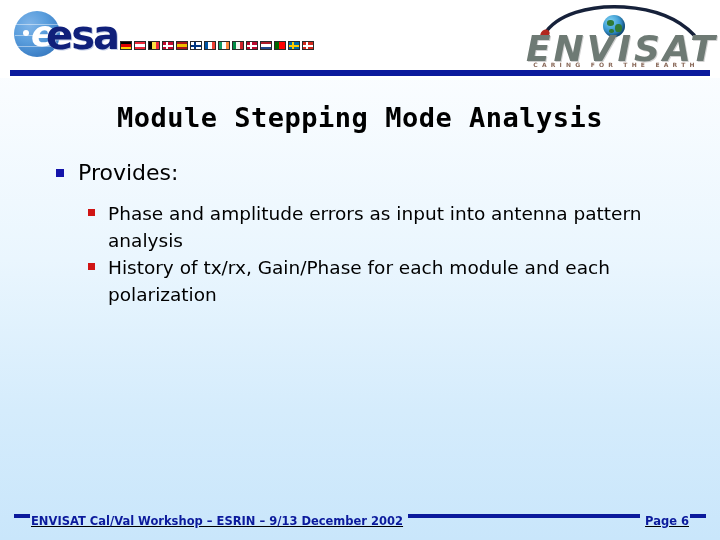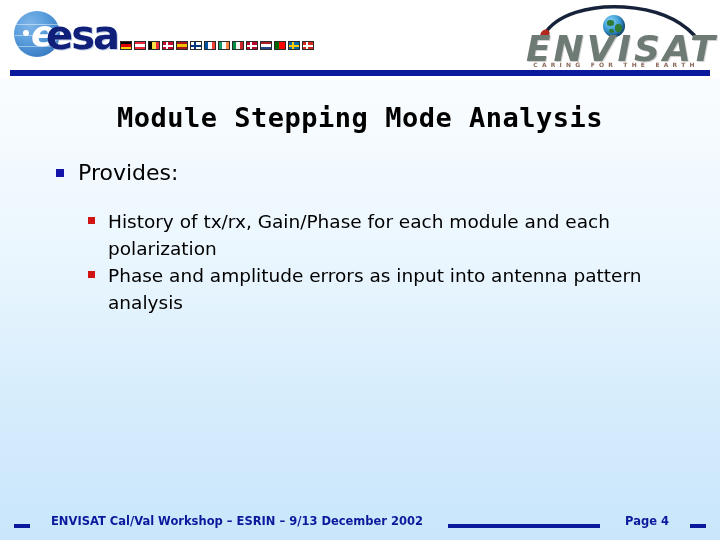--- a/index.html
+++ b/index.html
@@ -209,21 +209,21 @@
     width: 640px;
   }
 
   .bullet-l1 {
     position: relative;
     padding-left: 30px;
     font-family: "DejaVu Sans", sans-serif;
     font-size: 22px;
     color: #000000;
     line-height: 30px;
-    margin-bottom: 20px;
+    margin-bottom: 12px;
   }
   .bullet-l1 .marker {
     position: absolute;
     left: 8px;
     top: 11px;
     width: 8px;
     height: 8px;
     background: #1414aa;
   }
 
@@ -255,22 +255,23 @@
     bottom: 0;
     width: 720px;
     height: 36px;
   }
   #footer-inner {
     position: absolute;
     left: 14px;
     right: 14px;
     top: 10px;
     display: flex;
-    align-items: flex-end;
-    gap: 21px;
+    align-items: flex-start;
+    gap: 1px;
+    text-decoration: underline;
   }
   .dash-small {
     width: 16px;
     height: 4px;
     background: #0b1a9c;
     flex: 0 0 auto;
   }
   #footer-text {
     font-family: "DejaVu Sans", sans-serif;
     font-size: 11.5px;
@@ -365,33 +366,33 @@
       <span class="marker"></span>
       <span>Provides:</span>
     </div>
 
     <div class="sublist">
       <div class="bullet-l2">
         <span class="marker"></span>
       </div>
       <div class="bullet-l2">
         <span class="marker"></span>
-        <span>History of tx/rx, Gain/Phase for each module and each polarization</span>
+        <span>Phase and amplitude errors as input into antenna pattern analysis</span>
       </div>
       <div class="bullet-l2">
         <span class="marker"></span>
-        <span>Phase and amplitude errors as input into antenna pattern analysis</span>
+        <span>History of tx/rx, Gain/Phase for each module and each polarization</span>
       </div>
     </div>
 
   </div>
 
   <div id="footer">
     <div id="footer-inner">
       <span class="dash-small"></span>
       <span id="footer-text">ENVISAT Cal/Val Workshop – ESRIN – 9/13 December 2002</span>
       <span id="footer-rule"></span>
-      <span id="footer-page">Page 4</span>
+      <span id="footer-page">Page 6</span>
       <span class="dash-small"></span>
     </div>
   </div>
 
 </div>
 
 </body></html>

